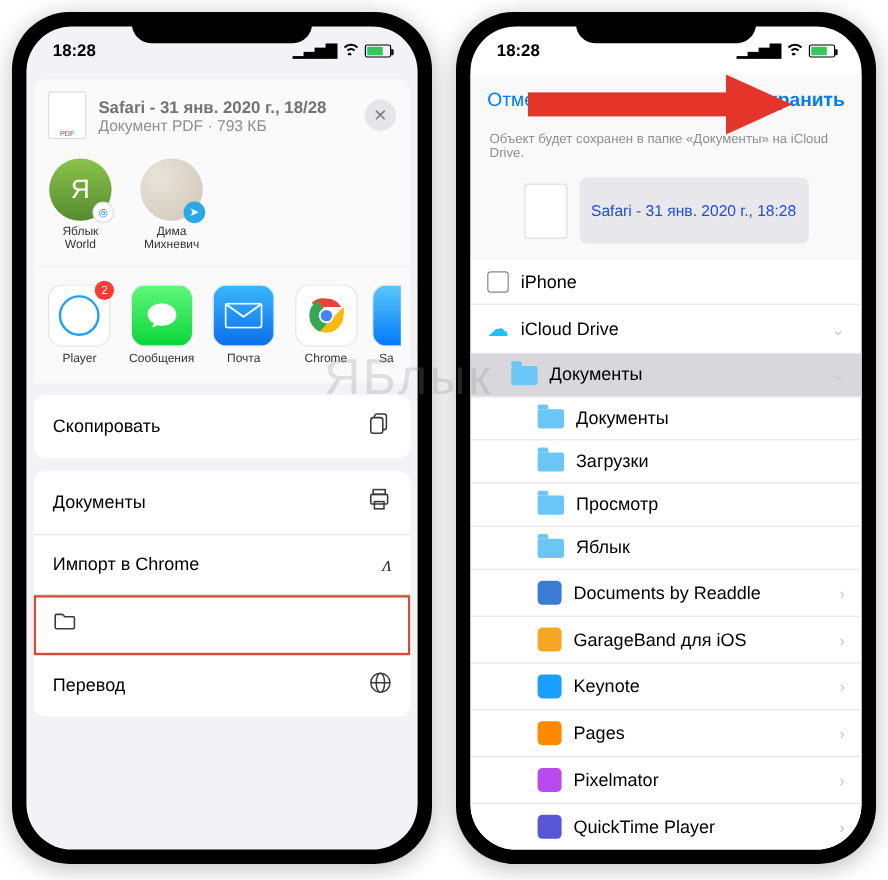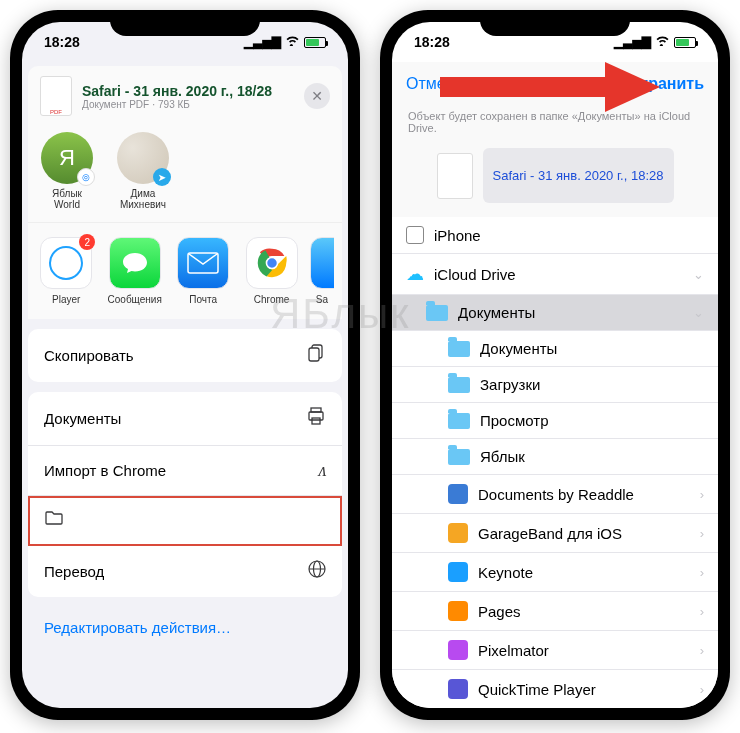--- a/index.html
+++ b/index.html
@@ -32,22 +32,22 @@
 
   
   .share-head {
     background:#fafafa; margin:4px 6px 0; border-radius:10px 10px 0 0;
     padding:10px 12px; display:flex; align-items:center; gap:10px;
   }
   .doc-thumb {
     width:32px; height:40px; background:#fff; border:1px solid #ddd; border-radius:3px;
     display:flex; align-items:flex-end; justify-content:center; font-size:6px; color:#d33;
   }
-  .doc-info .title { font-size:14px; font-weight:600; color:#14532d;}
-  .doc-info .sub { font-size:10px; color:#8e8e93;}
+  .doc-info .title { font-size:14px; font-weight:600; color:#737373;}
+  .doc-info .sub { font-size:13px; color:#8e8e93;}
   .close-x {
     margin-left:auto; width:26px; height:26px; border-radius:13px; background:#e6e6ea;
     display:flex; align-items:center; justify-content:center; color:#7c7c82; font-size:14px;
   }
 
   .contacts-row { background:#fafafa; margin:0 6px; padding:6px 10px 12px; display:flex; gap:18px; border-bottom:1px solid #eee;}
   .contact { text-align:center; font-size:10px; color:#333; width:58px;}
   .contact .avatar { width:52px; height:52px; border-radius:26px; margin:0 auto 4px; position:relative;}
   .av1 { background:linear-gradient(#8bc34a,#558b2f); display:flex; align-items:center; justify-content:center; color:#fff; font-size:22px;}
   .av2 { background:radial-gradient(circle at 30% 30%, #e8e3da, #cfc6b6);}
@@ -259,21 +259,20 @@
             <span>Перевод</span>
             <span class="action-icon">
               <svg width="18" height="18" viewBox="0 0 18 18" fill="none" stroke="#3a3a3c" stroke-width="1.2">
                   <circle cx="9" cy="9" r="8"></circle>
                   <ellipse cx="9" cy="9" rx="3.5" ry="8"></ellipse>
                   <line x1="1" y1="9" x2="17" y2="9"></line>
                 </svg>
             </span>
           </div>
         </div>
-        <div class="edit-link">Редактировать действия…</div>
       </div>
     </div>
   </div>
 
   <div class="phone">
     <div class="notch"></div>
     <div class="screen" style="background:#fff;">
       <div class="statusbar">
         <span>18:28</span>
         <span class="right">

